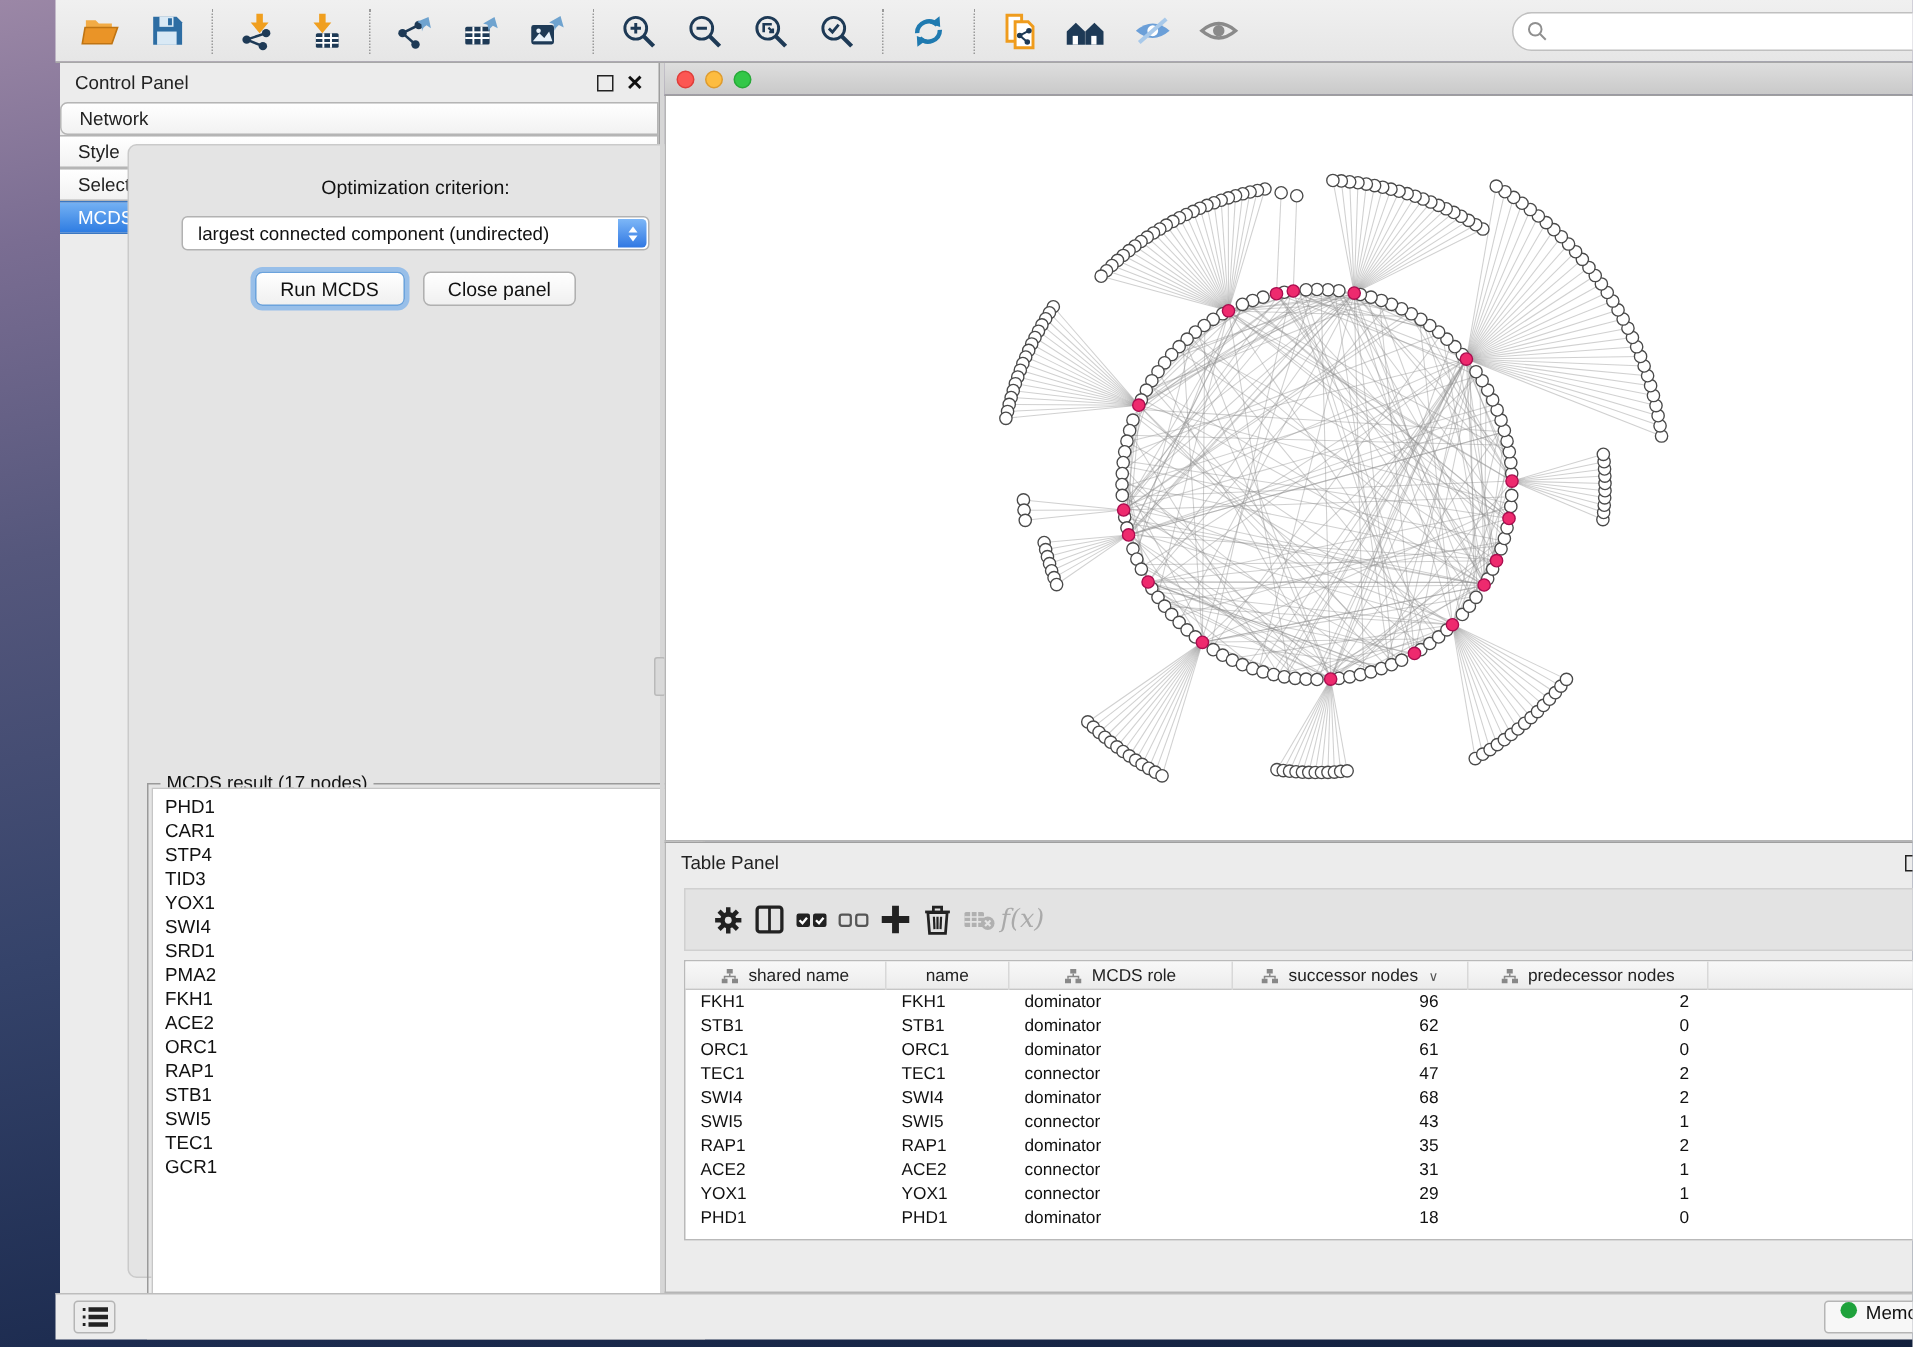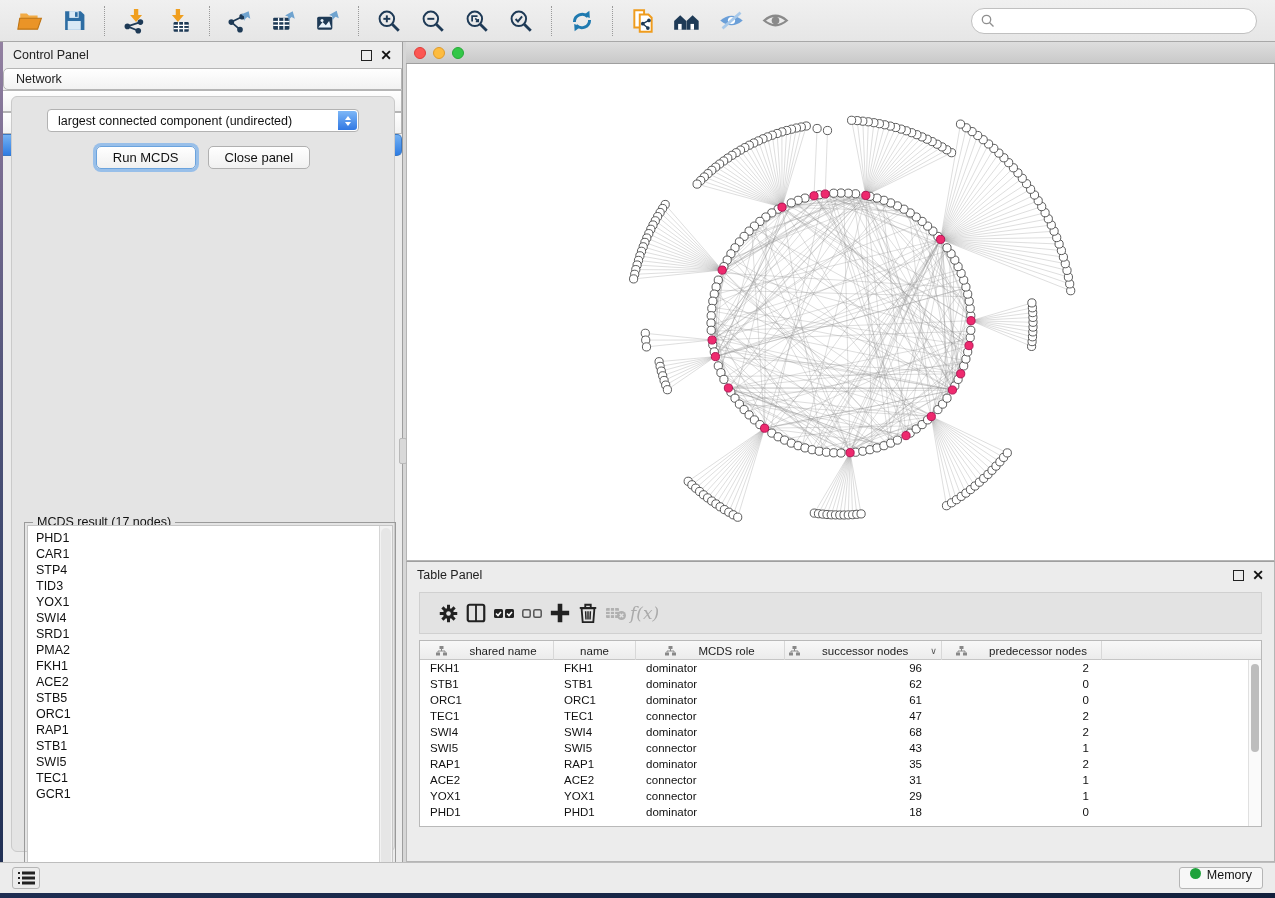--- a/index.html
+++ b/index.html
@@ -2,21 +2,21 @@
 <html><head>
 <meta charset="utf-8">
 <style>
   * { margin:0; padding:0; box-sizing:border-box; }
   html,body { width:1275px; height:898px; overflow:hidden; }
   body {
     font-family:"Liberation Sans", sans-serif;
     background:linear-gradient(168deg,#9b87a6 0%,#7a6d92 14%,#55577c 32%,#35436a 55%,#1d2c50 78%,#12203c 100%);
     position:relative; font-size:12px; color:#1a1a1a;
   }
-  .abs { position:absolute; }
+  .abs { position:absolute;margin-left:37px; }
 
   
   #toolbar { left:0; top:0; width:1275px; height:42px; background:linear-gradient(#f0f0f0,#e6e6e6);
              border-bottom:1px solid #a8a8a8; display:flex; align-items:center; padding:0 10px; gap:4px; }
   .tbtn { width:40px; height:34px; display:flex; align-items:center; justify-content:center; border-radius:4px; }
   .tsep { width:1px; height:30px; margin:0 6px; border-left:1px dotted #9a9a9a; }
   #search-wrap { margin-left:auto; margin-right:8px; }
   #search-input { width:286px; height:26px; border:1px solid #c0c0c0; border-radius:13px; background:#fff;
                   padding:0 10px 0 28px; font-size:12px; outline:none; color:#333;
                   font-family:"Liberation Sans", sans-serif;}
@@ -76,21 +76,21 @@
   
   #table-panel { left:406px; top:561px; width:869px; height:301px; background:#ececec; border:1px solid #b5b5b5; border-top:1px solid #9f9f9f; }
   #tp-toolbar { position:absolute; left:12px; right:12px; top:30px; height:42px; background:#e3e3e3;
                 border:1px solid #d0d0d0; display:flex; align-items:center; padding:0 14px; }
   .tpbtn { display:flex; align-items:center; justify-content:center; width:28px; height:28px; }
   #fx-label { font-family:"DejaVu Serif", serif; font-style:italic; font-size:17px; color:#aaa; }
 
   #node-table { position:absolute; left:12px; right:12px; top:78px; height:187px; background:#fff; border:1px solid #b9b9b9; }
   .tgrid { display:grid; grid-template-columns:134px 82px 149px 157px 160px 1fr; }
   #table-head { background:linear-gradient(#f8f8f8,#ececec); border-bottom:1px solid #c6c6c6; height:19px; }
-  .th { display:flex; align-items:center; justify-content:center; gap:22px; font-size:11.5px; color:#222;
+  .th { display:flex; align-items:center; justify-content:center; gap:7px; font-size:11.5px; color:#222;
         border-right:1px solid #d8d8d8; height:19px; overflow:hidden; }
   .th:last-child,.th.empty { border-right:none; }
   .shared-ico { flex:0 0 auto; }
   .sort-chev { font-size:9px; color:#555; }
   #table-body { font-size:11.5px; color:#111; }
   .tr { height:16px; }
   .td { display:flex; align-items:center; padding:0 10px; overflow:hidden; }
   .td.num { justify-content:flex-end; }
   .td.n-succ { padding-right:20px; } .td.n-pred { padding-right:13px; }
   #table-scroll { position:absolute; right:0; top:19px; bottom:0; width:13px; background:#fafafa; border-left:1px solid #e0e0e0; }
@@ -285,20 +285,21 @@
       <span class="close-btn">✕</span>
     </span>
   </div>
   <div class="seg-tabs">
     <span class="seg-tab">Network</span>
     <span class="seg-tab">Style</span>
     <span class="seg-tab">Select</span>
     <span class="seg-tab active">MCDS</span>
   </div>
   <div id="cp-content" class="abs">
+    <div id="opt-label">Optimization criterion:</div>
     <div id="criterion-select">
       <span>largest connected component (undirected)</span>
       <span id="criterion-stepper">
           <span class="chev up"></span>
           <span class="chev dn"></span>
         </span>
     </div>
     <div id="cp-buttons">
       <button class="mac-btn focused">Run MCDS</button>
       <button class="mac-btn">Close panel</button>
@@ -310,21 +311,20 @@
             <div>PHD1</div>
             <div>CAR1</div>
             <div>STP4</div>
             <div>TID3</div>
             <div>YOX1</div>
             <div>SWI4</div>
             <div>SRD1</div>
             <div>PMA2</div>
             <div>FKH1</div>
             <div>ACE2</div>
-            <div>STB5</div>
             <div>ORC1</div>
             <div>RAP1</div>
             <div>STB1</div>
             <div>SWI5</div>
             <div>TEC1</div>
             <div>GCR1</div>
           </div>
         <div id="mcds-scroll">
             <div id="mcds-thumb"></div>
           </div>

